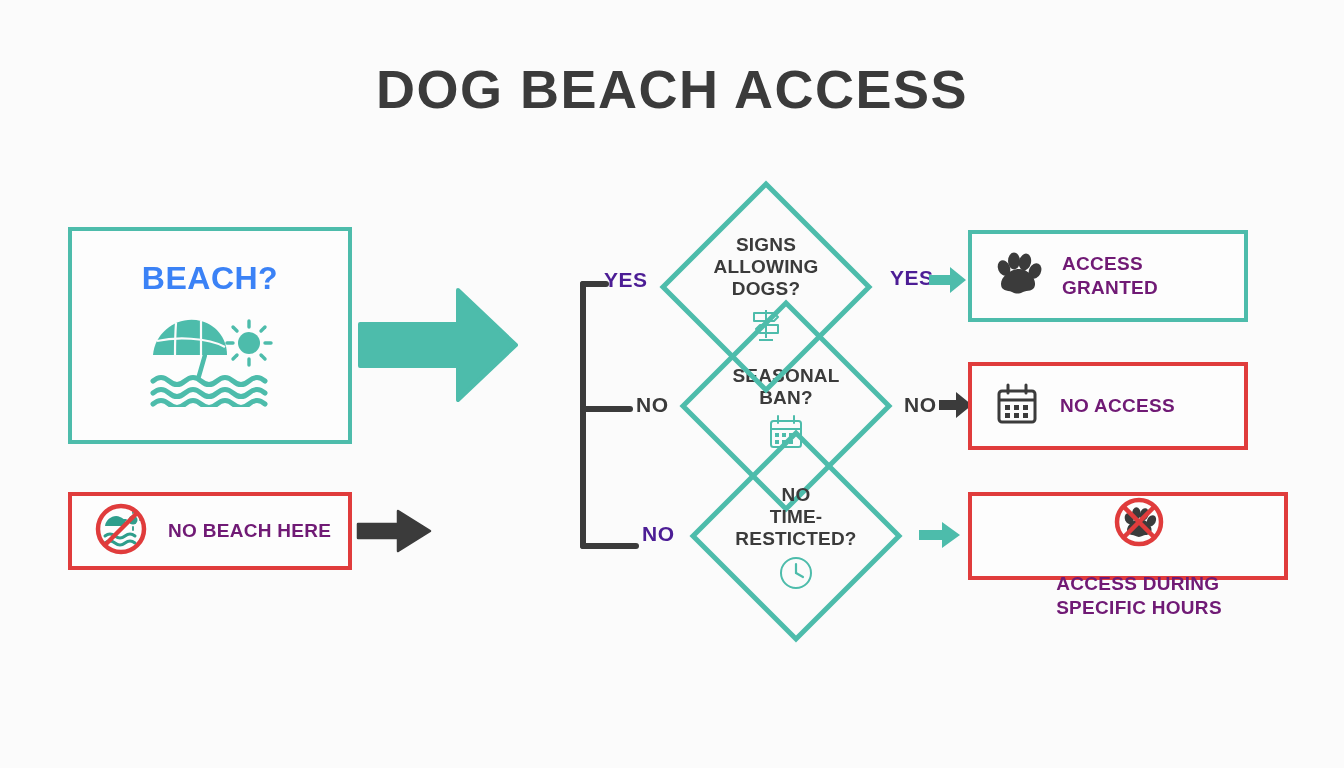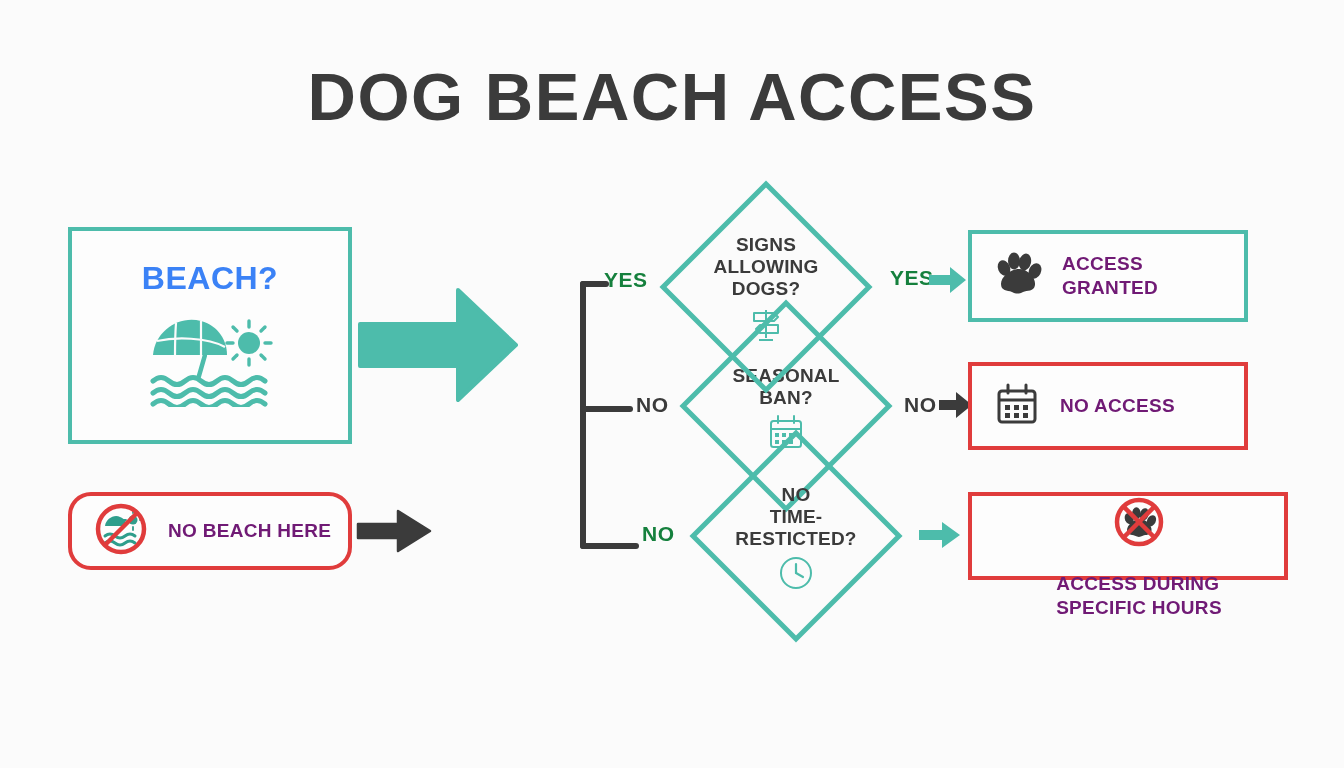--- a/index.html
+++ b/index.html
@@ -16,21 +16,21 @@
     overflow: hidden;
   }
 
   
   #title {
     position: absolute;
     left: 0;
     top: 58px;
     width: 1344px;
     text-align: center;
-    font-size: 67px;
+    font-size: 54px;
     font-weight: bold;
     letter-spacing: 1.5px;
     color: #3b3b3b;
     white-space: nowrap;
   }
 
   
   .box {
     position: absolute;
     box-sizing: border-box;
@@ -67,21 +67,21 @@
     gap: 20px;
   }
   .hbox .hlabel {
     font-size: 19px;
     font-weight: bold;
     color: #701a75;
     line-height: 1.25;
     letter-spacing: 0.3px;
   }
 
-  #nobeach-box { left: 68px; top: 492px;  width: 284px; height: 78px; border-radius: 23px; }
+  #nobeach-box { left: 68px; top: 492px;  width: 284px; height: 78px; }
   #granted-box { left: 968px; top: 230px; width: 280px; height: 92px; }
   #noaccess-box{ left: 968px; top: 362px; width: 280px; height: 88px; }
   #hours-box   { left: 968px; top: 492px; width: 320px; height: 88px; flex-direction: column; }
 
   
   .diamond-wrap {
     position: absolute;
     width: 216px;
     height: 216px;
   }
@@ -118,21 +118,21 @@
   #spine { position: absolute; left: 578px; top: 276px; }
 
   
   .branch-label {
     position: absolute;
     font-size: 21px;
     font-weight: bold;
     letter-spacing: 0.5px;
     white-space: nowrap;
   }
-  .lbl-teal { color: #15803d; }
+  .lbl-teal { color: #4c1d95; }
   .lbl-dark { color: #3b3b3b; }
 
   #lbl-yes-left { left: 604px; top: 268px; }
   #lbl-no-left  { left: 636px; top: 393px; }
   #lbl-no-left2 { left: 642px; top: 522px; }
   #lbl-yes-right{ left: 890px; top: 266px; }
   #lbl-no-right { left: 904px; top: 393px; }
 
   
   .arrow { position: absolute; line-height: 0; }

